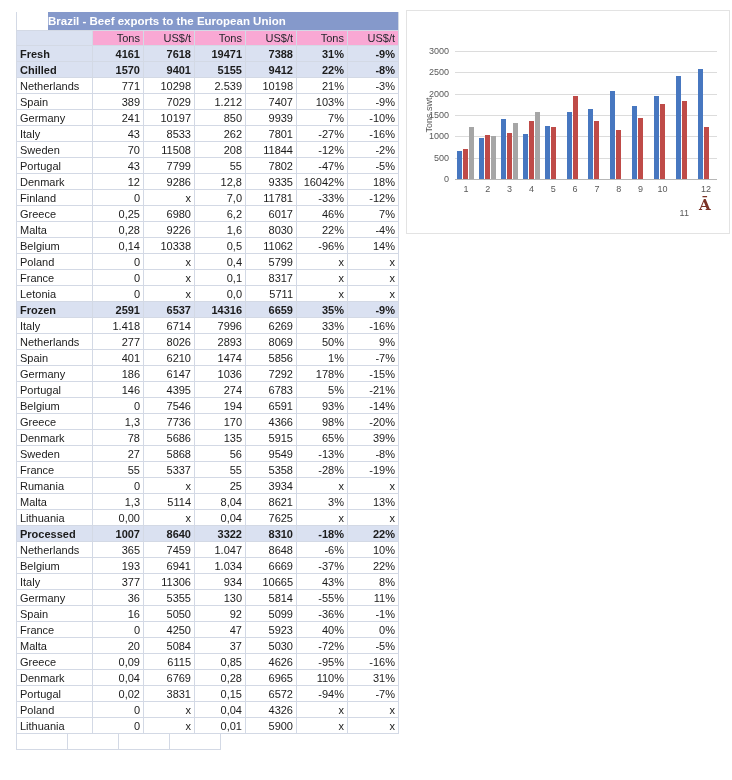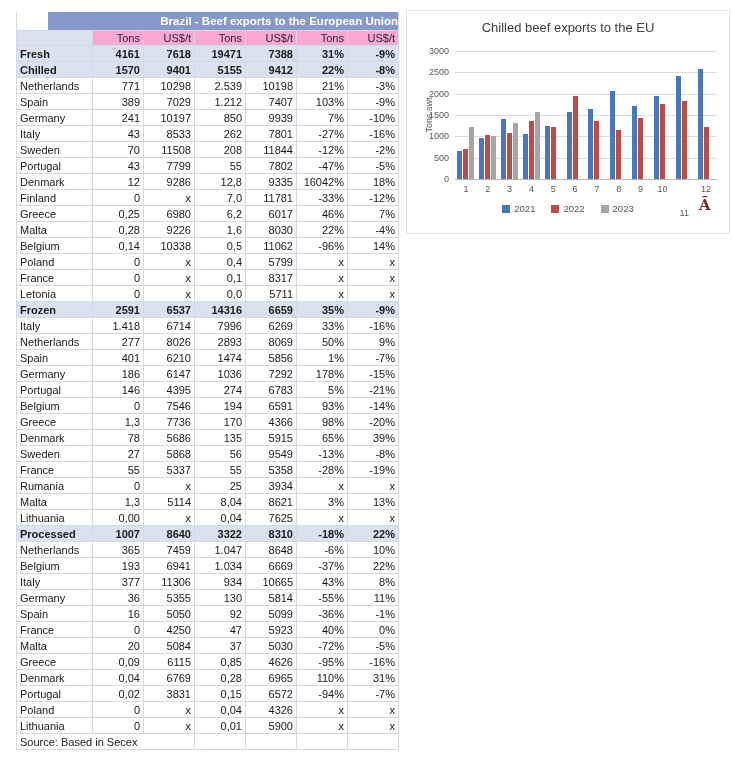--- a/index.html
+++ b/index.html
@@ -11,21 +11,21 @@
             border-left:1px solid #d3d9e5;}
   .trow{display:flex;width:382px;box-sizing:border-box;}
   .cell{box-sizing:border-box;border-right:1px solid #d3d9e5;border-bottom:1px solid #d3d9e5;
         overflow:hidden;white-space:nowrap;}
   .num{text-align:right;padding-right:3px;}
   .lbl{text-align:left;padding-left:3px;}
 
   .title-row{height:19px;line-height:19px;}
   .corner-cell{width:31px;background:#ffffff;border-right:none;border-bottom:1px solid #d3d9e5;}
   .title-cell{width:351px;background:#8599cb;color:#ffffff;font-weight:bold;
-              text-align:right;font-size:11.5px;border-right:1px solid #d3d9e5;}
+              text-align:left;font-size:11.5px;border-right:1px solid #d3d9e5;}
 
   .group-row{height:14px;line-height:14px;}
   .group-blank{width:76px;background:#ffffff;}
   .group-cell{width:102px;background:#c8d3ea;text-align:center;color:#26282e;}
 
   .sub-row{height:15px;line-height:15px;}
   .sub-label{width:76px;background:#dae1f1;}
   .sub-cell{width:51px;background:#f9a8d4;color:#26282e;}
 
   .data-row{height:16px;line-height:16px;}
@@ -464,30 +464,28 @@
           <div class="cell celln num">0</div>
           <div class="cell celln num">x</div>
           <div class="cell celln num">0,01</div>
           <div class="cell celln num">5900</div>
           <div class="cell celln num">x</div>
           <div class="cell celln num">x</div>
         </div>
       </div>
 
     <div class="trow source-row">
-      <div class="cell source-cell lbl">Source: Based in Secex</div>
       <div class="cell source-pad"></div>
       <div class="cell source-pad"></div>
       <div class="cell source-pad"></div>
       <div class="cell source-pad"></div>
     </div>
   </div>
 
   <div class="chart">
-    <div class="chart-title">Chilled beef exports to the EU</div>
     <div class="ylab">Tons swt</div>
     <div class="plot" id="plot">
         <div class="gridline base" style="top: 128px;"></div>
         <div class="ytick" style="left: -42px; top: 123px;">0</div>
         <div class="gridline" style="top: 106.667px;"></div>
         <div class="ytick" style="left: -42px; top: 101.667px;">500</div>
         <div class="gridline" style="top: 85.3333px;"></div>
         <div class="ytick" style="left: -42px; top: 80.3333px;">1000</div>
         <div class="gridline" style="top: 64px;"></div>
         <div class="ytick" style="left: -42px; top: 59px;">1500</div>
@@ -531,31 +529,17 @@
         <div class="bar" style="left: 198.917px; width: 5px; height: 83.2px; background: rgb(71, 119, 192);"></div>
         <div class="bar" style="left: 204.917px; width: 5px; height: 74.6667px; background: rgb(191, 75, 72);"></div>
         <div class="xtick" style="left: 196.417px;">10</div>
         <div class="bar" style="left: 220.75px; width: 5px; height: 103.253px; background: rgb(71, 119, 192);"></div>
         <div class="bar" style="left: 226.75px; width: 5px; height: 78.08px; background: rgb(191, 75, 72);"></div>
         <div class="xtick" style="left: 218.25px; margin-top: 24px;">11</div>
         <div class="bar" style="left: 242.583px; width: 5px; height: 109.653px; background: rgb(71, 119, 192);"></div>
         <div class="bar" style="left: 248.583px; width: 5px; height: 51.6267px; background: rgb(191, 75, 72);"></div>
         <div class="xtick" style="left: 240.083px;">12</div>
       </div>
-    <div class="legend" id="legend">
-        <div class="legend-item">
-          <span class="legend-swatch" style="background: rgb(71, 119, 192);"></span>
-          <span>2021</span>
-        </div>
-        <div class="legend-item">
-          <span class="legend-swatch" style="background: rgb(191, 75, 72);"></span>
-          <span>2022</span>
-        </div>
-        <div class="legend-item">
-          <span class="legend-swatch" style="background: rgb(166, 166, 166);"></span>
-          <span>2023</span>
-        </div>
-      </div>
   </div>
 
   <div class="stray">Ā</div>
 
 </div>
 
 </body></html>

